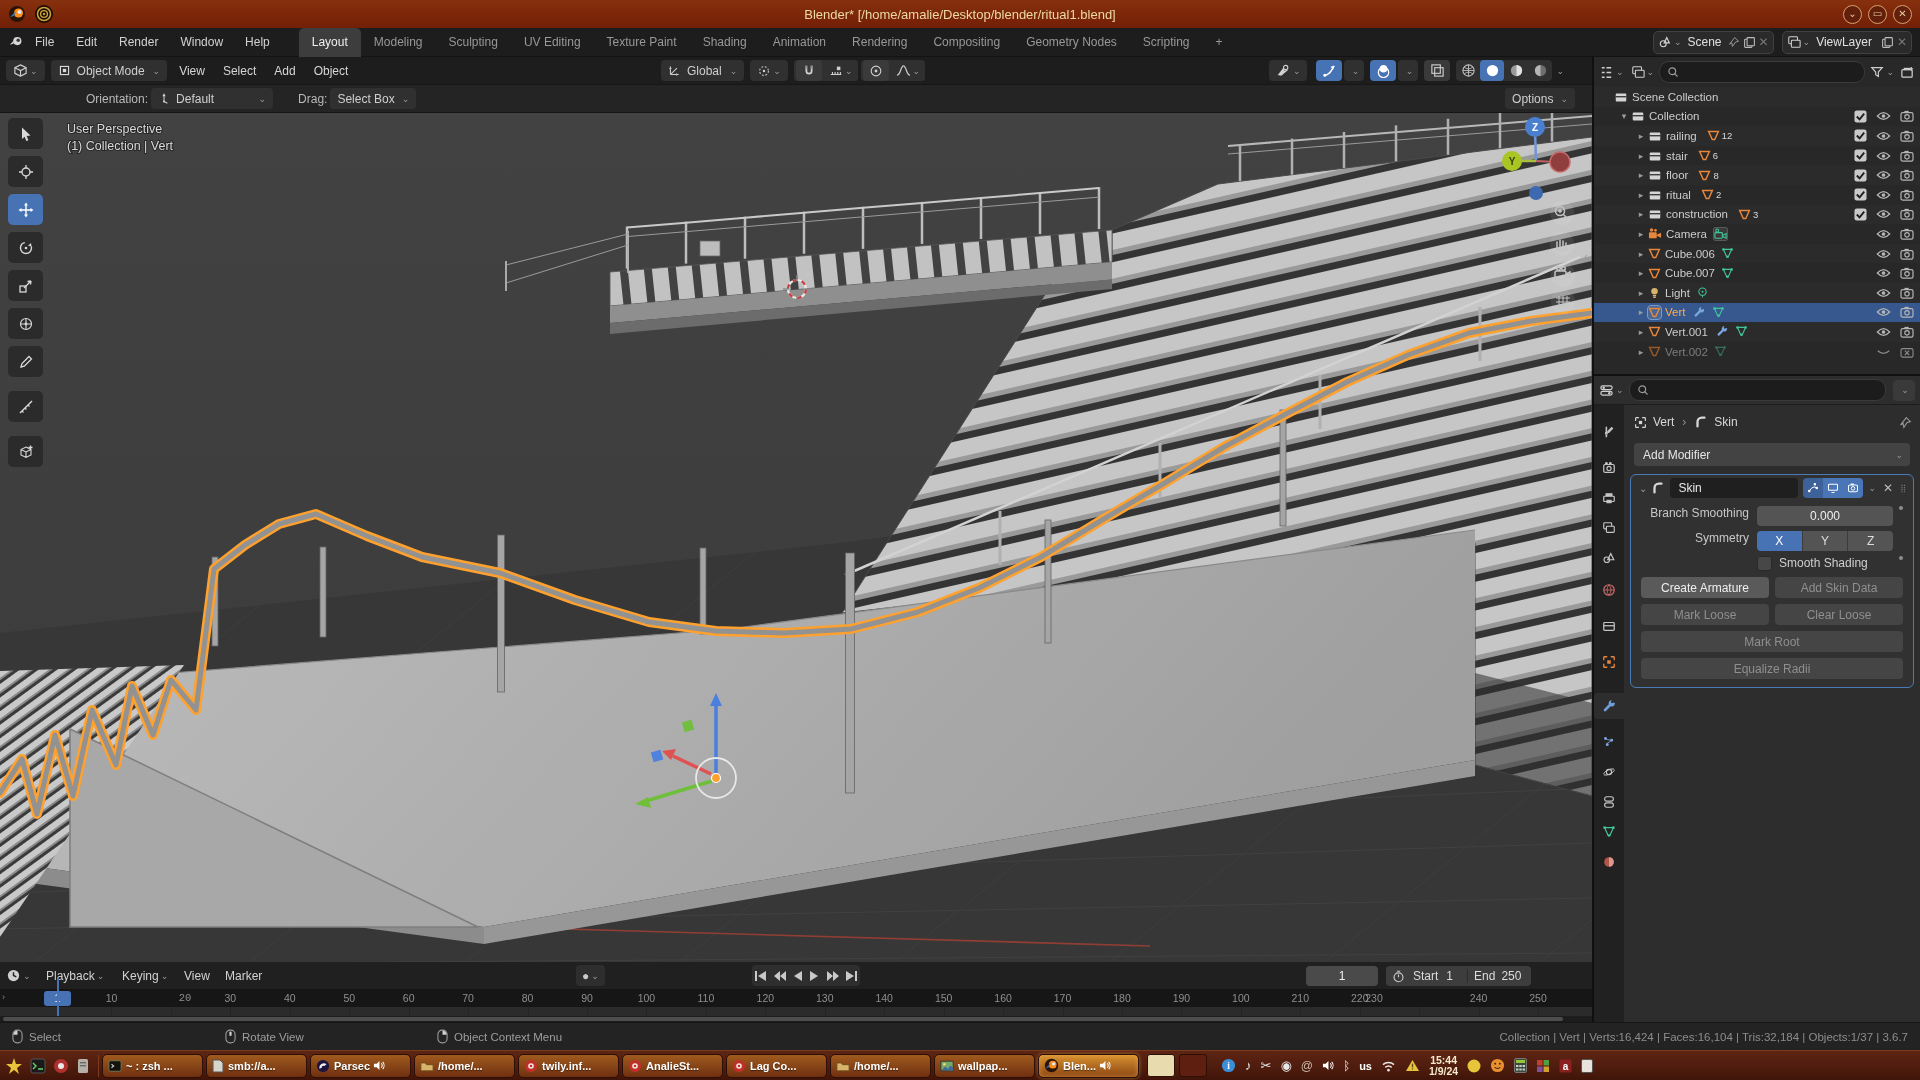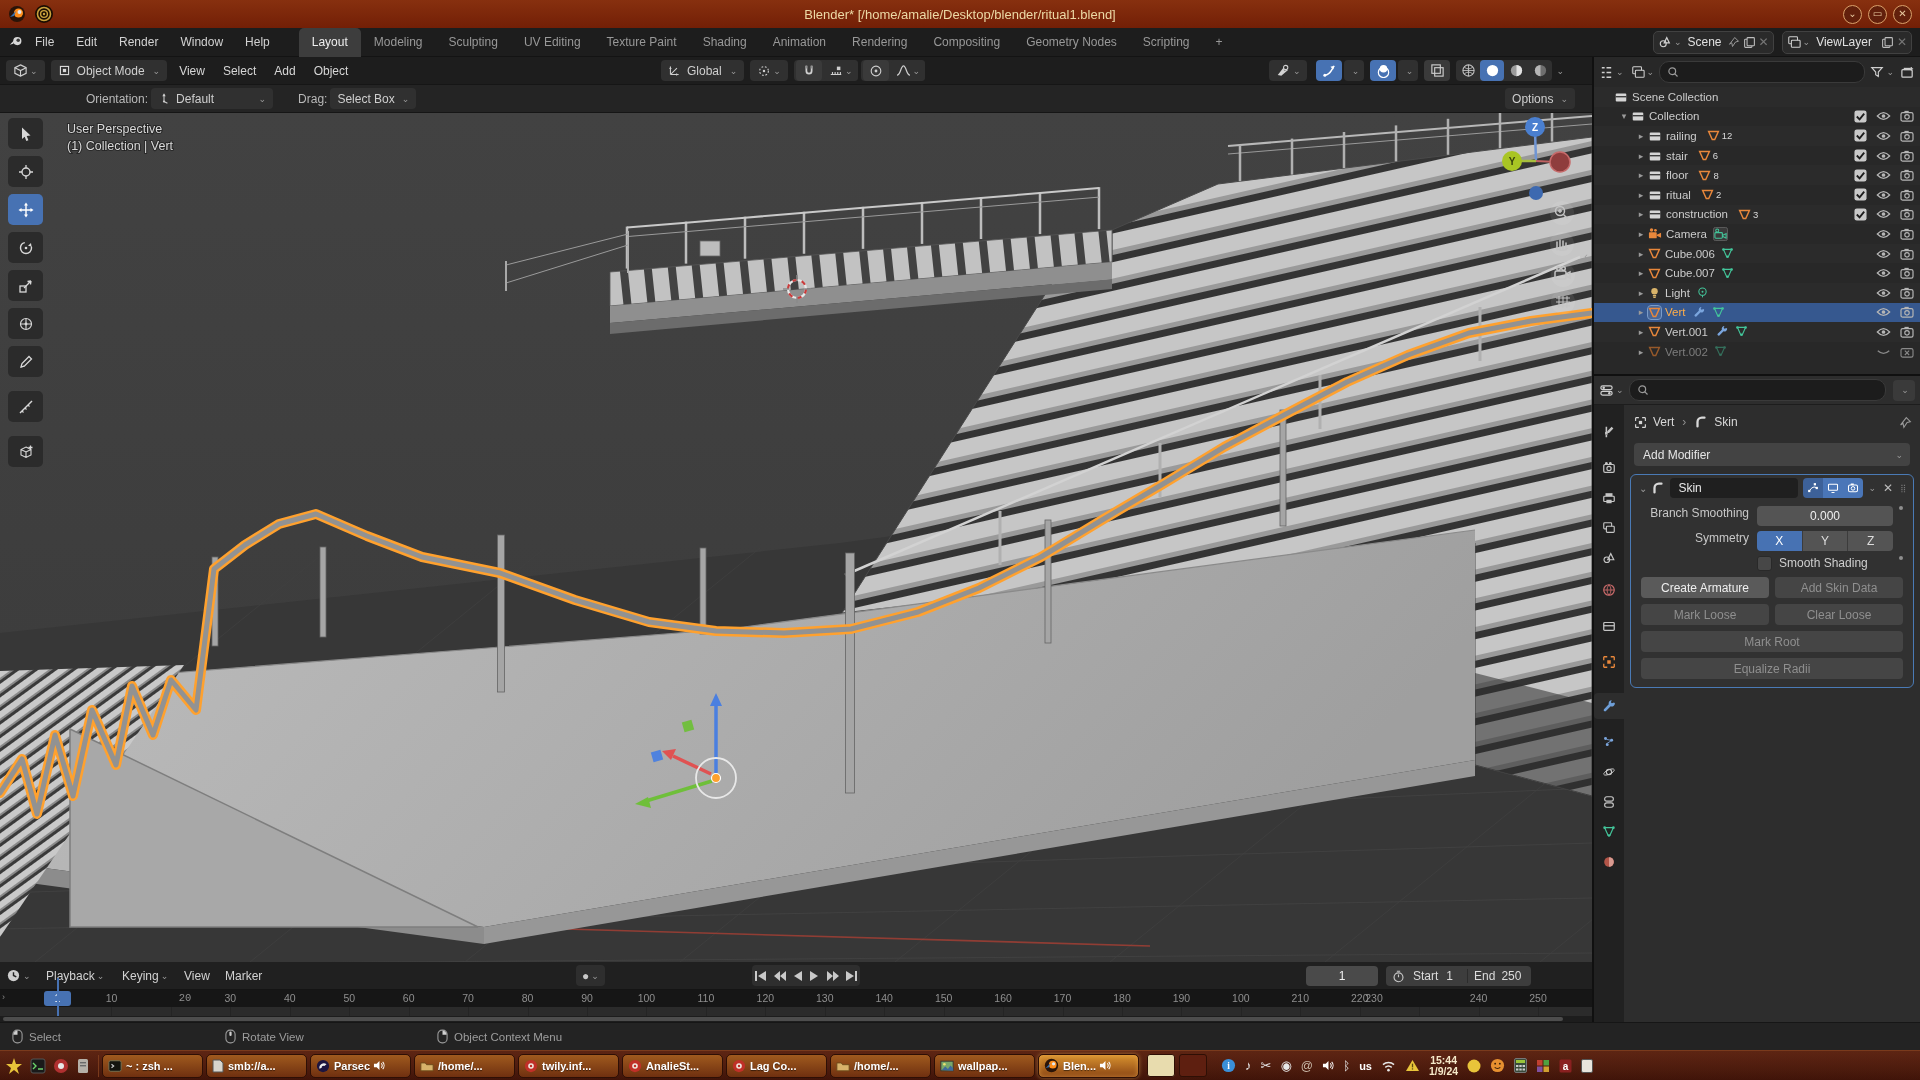--- a/index.html
+++ b/index.html
@@ -1436,20 +1436,21 @@
       </div>
     <div class="hint" style="left:437px" id="hint2">
         <span>
           <svg width="11" height="15" viewBox="0 0 12 16">
             <rect x="1" y="1" width="10" height="14" rx="4.5" fill="none" stroke="#9a9a9a" stroke-width="1.2"></rect>
             <path d="M6 1.5 a4.5 4.5 0 0 1 4.5 4.5 l-4.5 0 z" fill="#d0d0d0"></path>
           </svg>
         </span>
         <span>Object Context Menu</span>
       </div>
+    <div class="stats">Collection | Vert | Verts:16,424 | Faces:16,104 | Tris:32,184 | Objects:1/37 | 3.6.7</div>
   </div>
 
   <div class="taskbar">
     <div class="tbleft" id="tbleft">
         <div>
           <svg width="18" height="18" viewBox="0 0 18 18">
             <path d="M9 1 L11 7 L17 7 L12 11 L14 17 L9 13 L4 17 L6 11 L1 7 L7 7 Z" fill="#e8c43a"></path>
           </svg>
         </div>
         <div>

